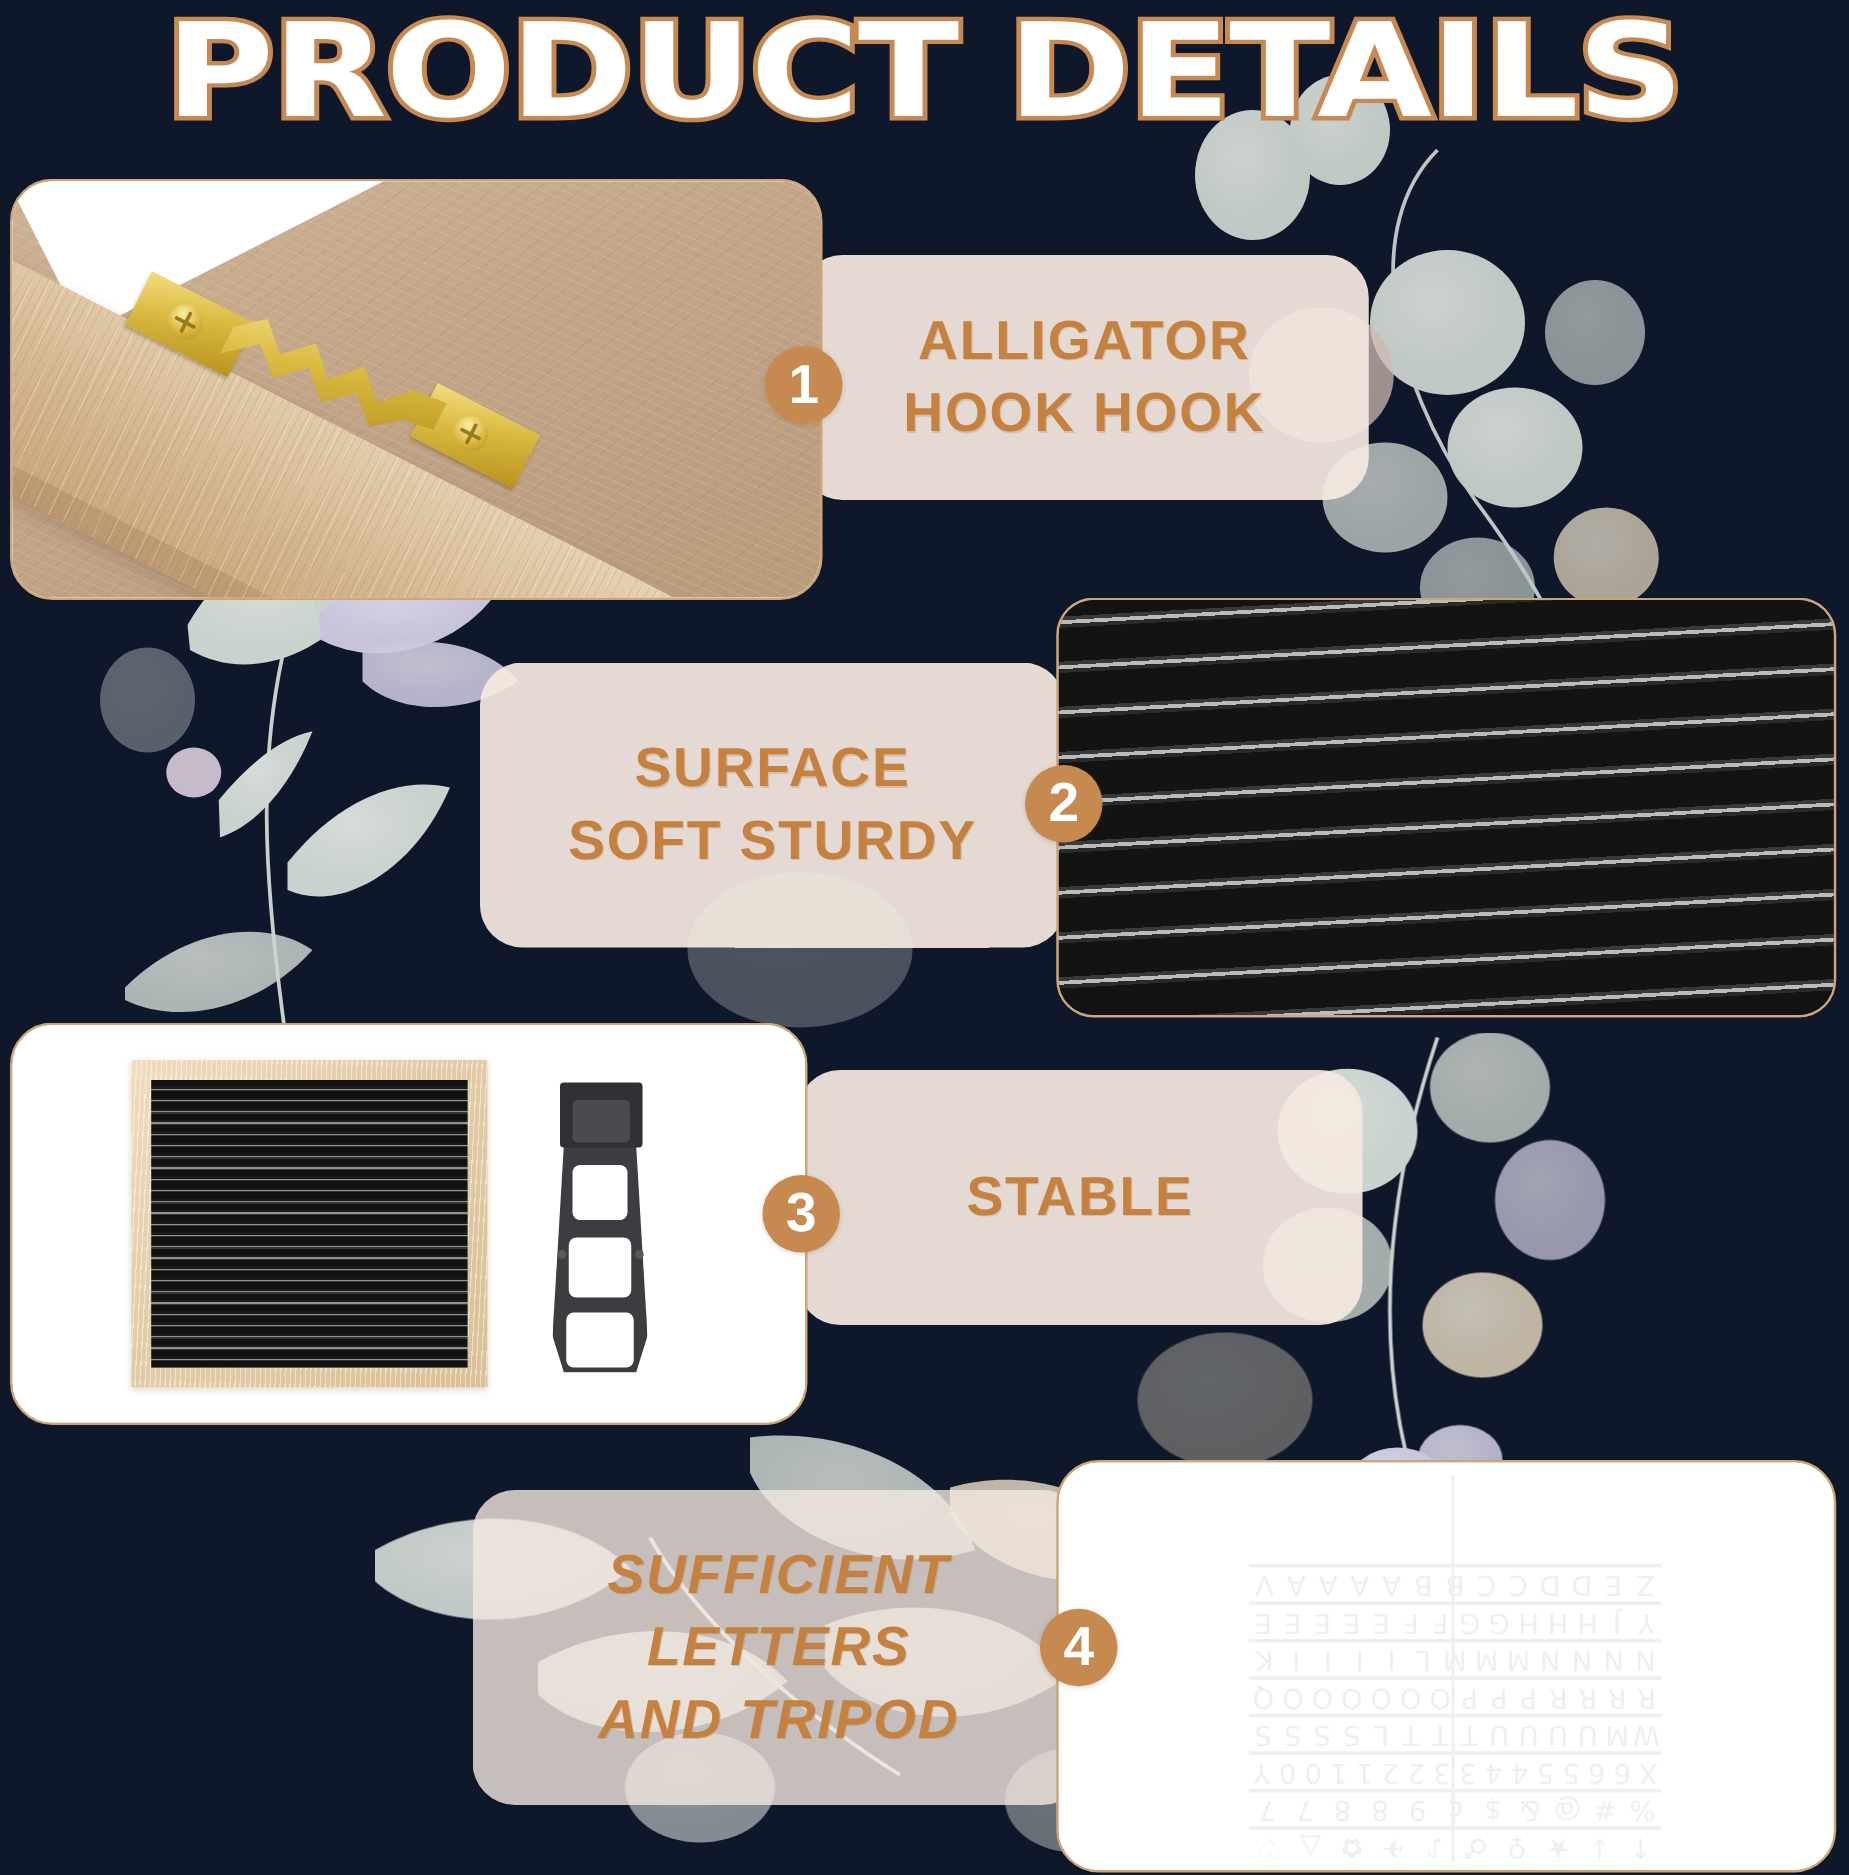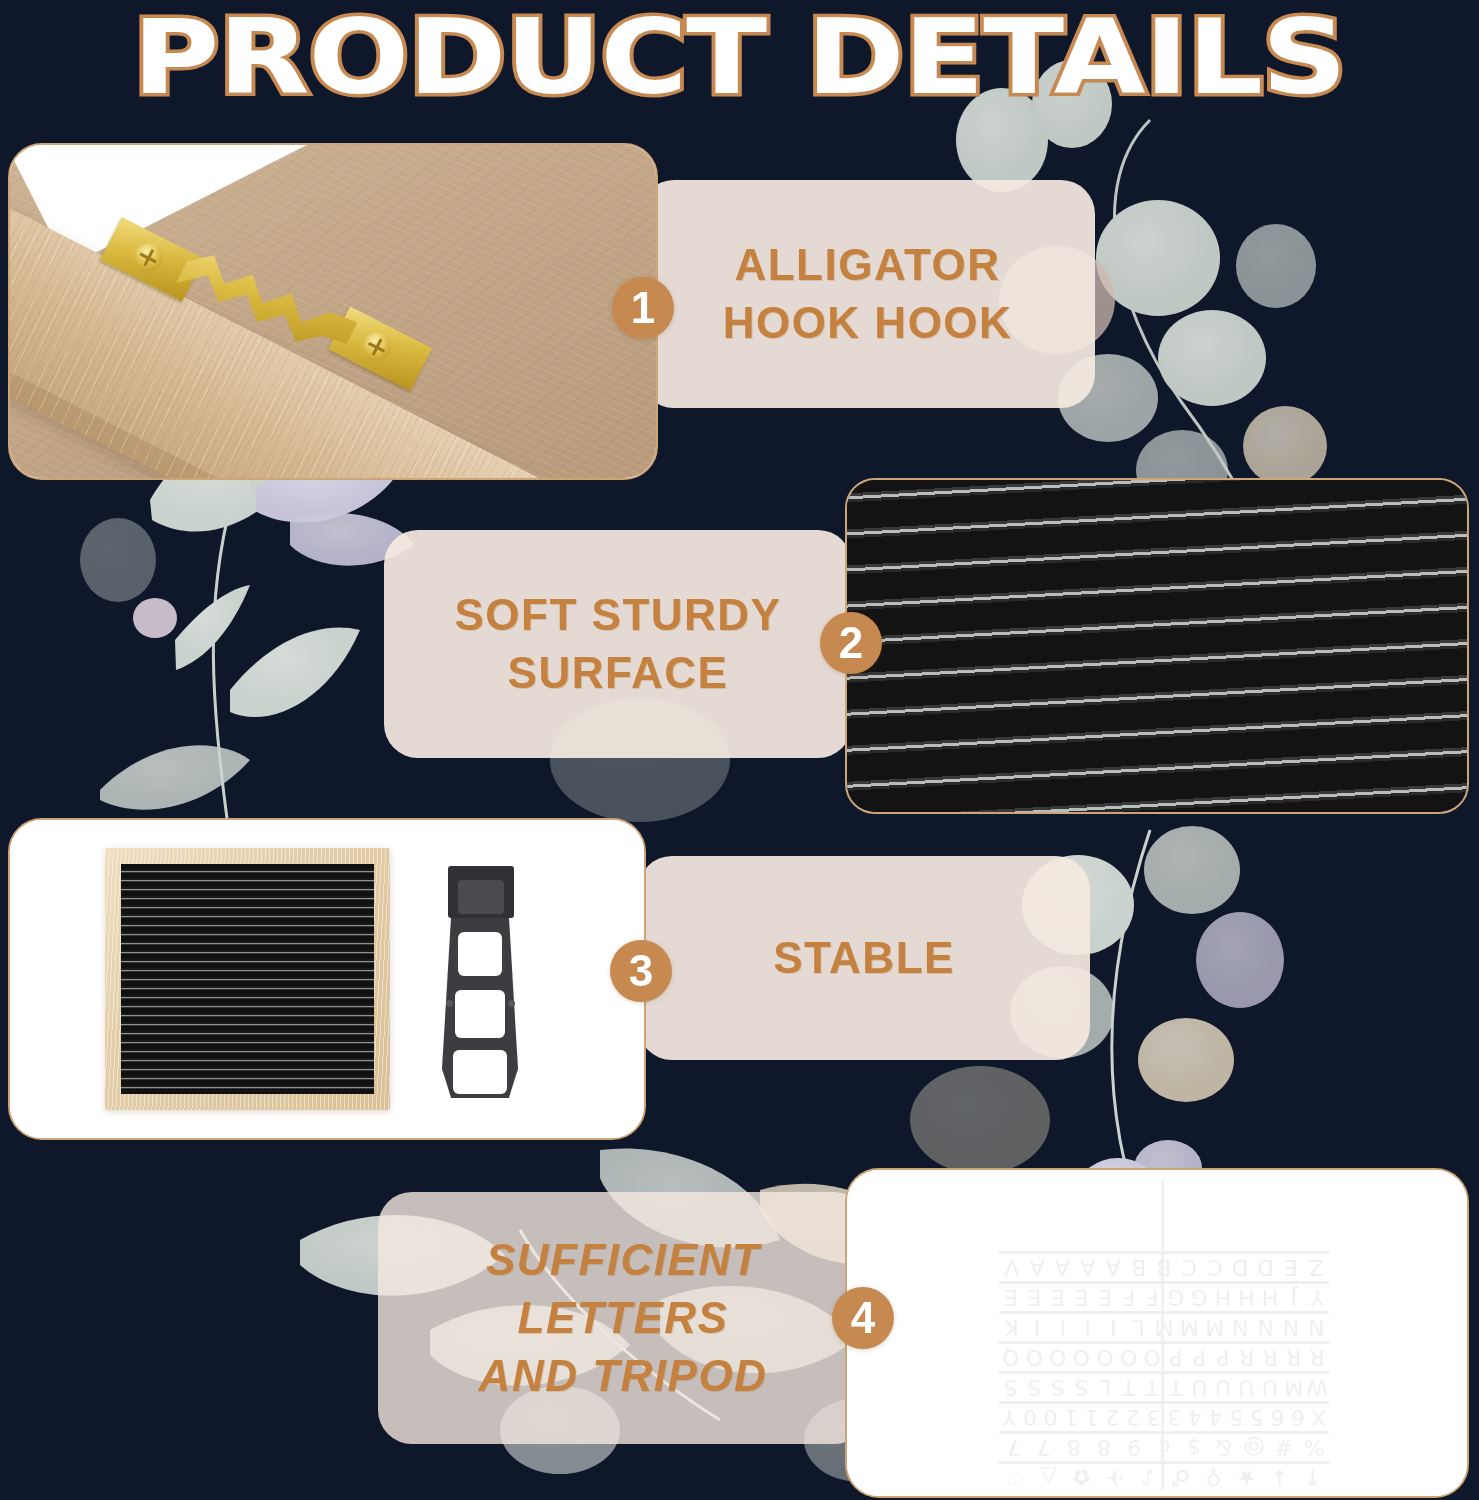--- a/index.html
+++ b/index.html
@@ -118,21 +118,21 @@
   #card4 .tilebg{position:absolute;inset:0;background:#fff;}
   .tilegrid{position:absolute;left:152px;top:10px;width:330px;height:310px;
      transform:rotate(180deg);}
   .trow{position:relative;height:30px;display:flex;align-items:flex-start;}
   .trow .rail{position:absolute;left:0;top:26px;width:100%;height:3px;background:#efefef;}
   .trow span{flex:1;text-align:center;font-size:22px;line-height:26px;color:#efefef;
      font-family:"DejaVu Sans","Liberation Sans",sans-serif;}
   .tilegrid .vsep{position:absolute;left:50%;top:0;width:3px;height:100%;background:#f1f1f1;}
 
   
-  #panel1{left:640px;top:180px;width:455px;height:228px;}
+  #panel1{left:640px;top:204px;width:455px;height:196px;}
   #badge1{left:612px;top:277px;}
   #panel2{left:384px;top:530px;width:468px;height:228px;}
   #badge2{left:820px;top:612px;}
   #panel3{left:638px;top:856px;width:452px;height:204px;}
   #badge3{left:610px;top:940px;}
   #panel4{left:378px;top:1192px;width:490px;height:252px;background:rgba(244,233,224,.80);font-style:italic;}
   #badge4{left:832px;top:1287px;}
 </style>
 </head>
 <body>
@@ -248,22 +248,22 @@
     </div>
   </div>
   <div class="badge" id="badge1">1</div>
 
   <div class="card" id="card2">
     <div class="felt"></div>
   </div>
 
   <div class="panel" id="panel2">
     <div class="ptext">
+      <div>SURFACE</div>
       <div>SOFT STURDY</div>
-      <div>SURFACE</div>
     </div>
   </div>
   <div class="badge" id="badge2">2</div>
 
   <div class="card" id="card3">
     <div class="bgw"></div>
     <div class="lboard">
       <div class="inner"></div>
     </div>
     <div class="tripod">

